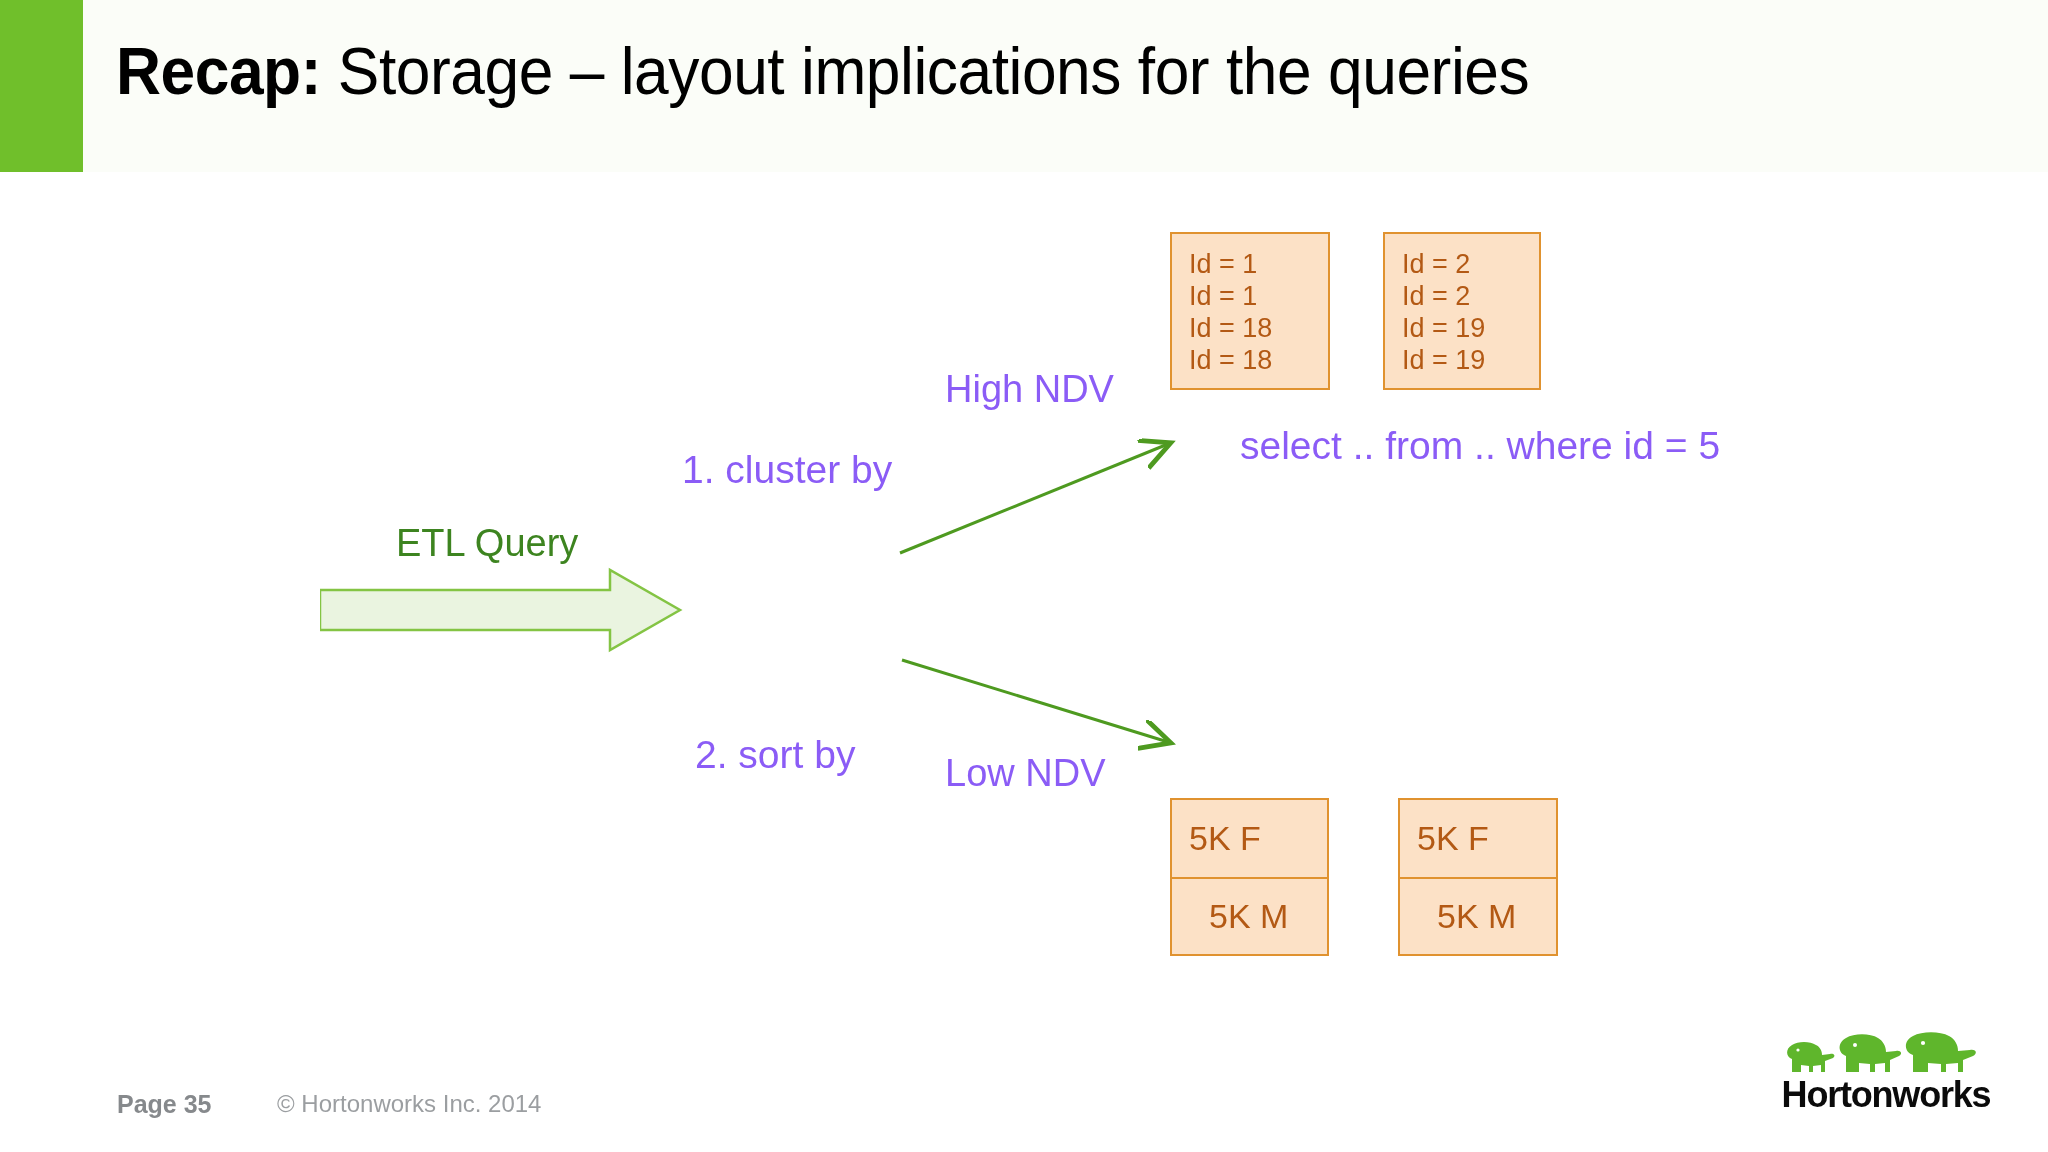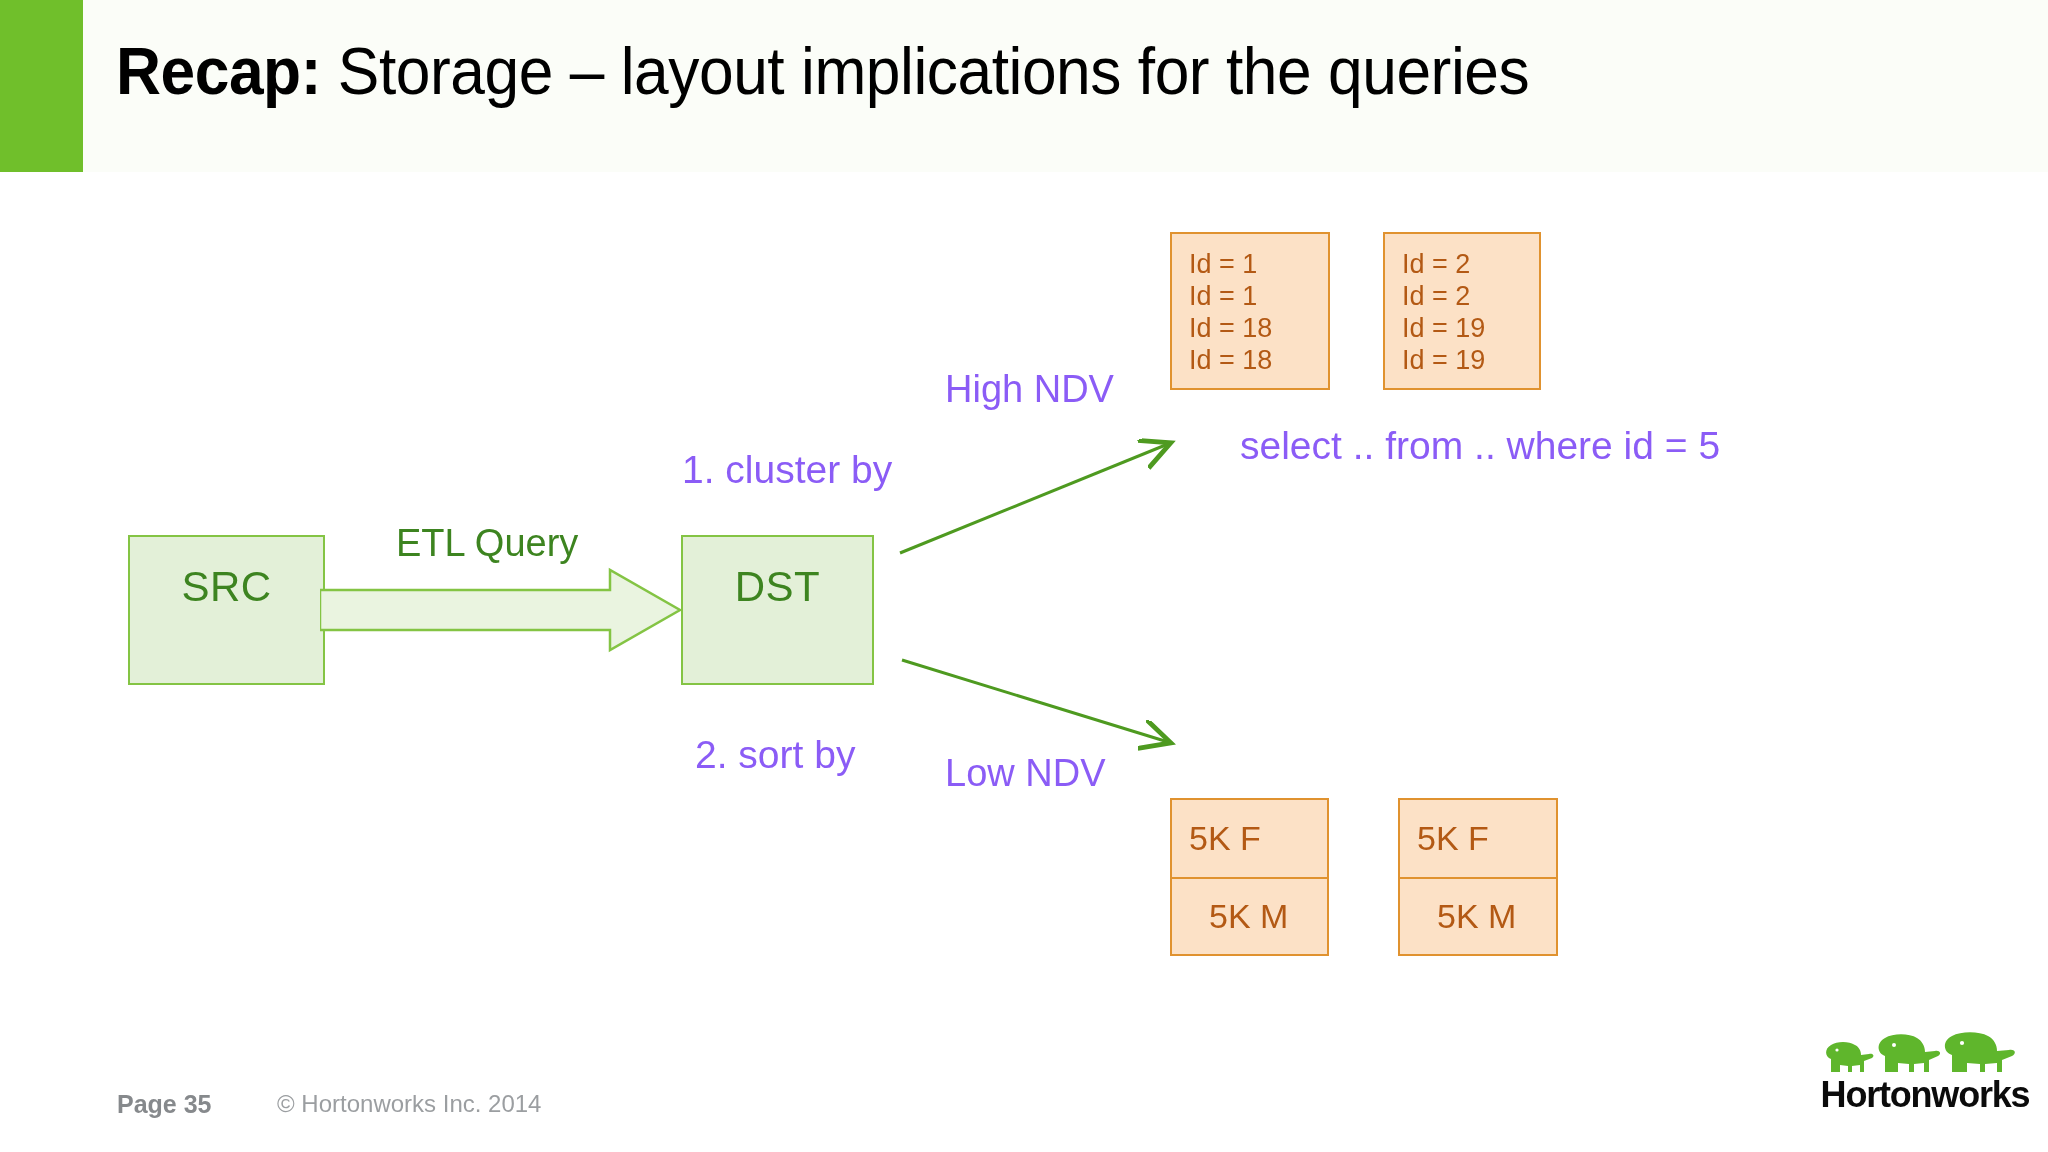--- a/index.html
+++ b/index.html
@@ -141,21 +141,21 @@
   }
   #footer-copyright {
     position: absolute;
     left: 277px; top: 1090px;
     font-size: 24px;
     color: #9b9ea1;
     white-space: nowrap;
   }
   #brand-logo {
     position: absolute;
-    left: 1819px; top: 1032px;
+    left: 1780px; top: 1032px;
     width: 212px; height: 88px;
   }
   #brand-herd { position: absolute; left: 0; top: 0; width: 212px; height: 44px; }
   #brand-word {
     position: absolute;
     left: 0; top: 42px;
     width: 212px;
     font-size: 36px;
     font-weight: bold;
     color: #0b0b0b;
@@ -166,27 +166,21 @@
 </style>
 </head>
 <body>
 
 <div id="slide">
 
   <div id="header-band"></div>
   <div id="header-accent"></div>
   <div id="page-title"><span class="tstrong">Recap:</span><span class="tnorm"> Storage – layout implications for the queries</span></div>
 
-  <div class="gbox" id="src-box">
-    <span class="glabel">SRC</span>
-  </div>
-
-  <div class="gbox" id="dst-box">
-    <span class="glabel">DST</span>
-  </div>
+
 
   <svg id="etl-arrow" viewBox="0 0 370 100">
     <polygon points="0,30 290,30 290,10 360,50 290,90 290,70 0,70" fill="#eaf4e0" stroke="#84c444" stroke-width="2.5"></polygon>
   </svg>
   <div id="etl-label">ETL Query</div>
 
   <svg id="diag-arrows" viewBox="0 0 320 360">
     <defs>
       <marker id="ah" markerWidth="12" markerHeight="12" refX="9" refY="5" orient="auto" markerUnits="strokeWidth">
         <path d="M0,0 L10,5 L0,10" fill="none" stroke="#4e9a20" stroke-width="1.6"></path>

